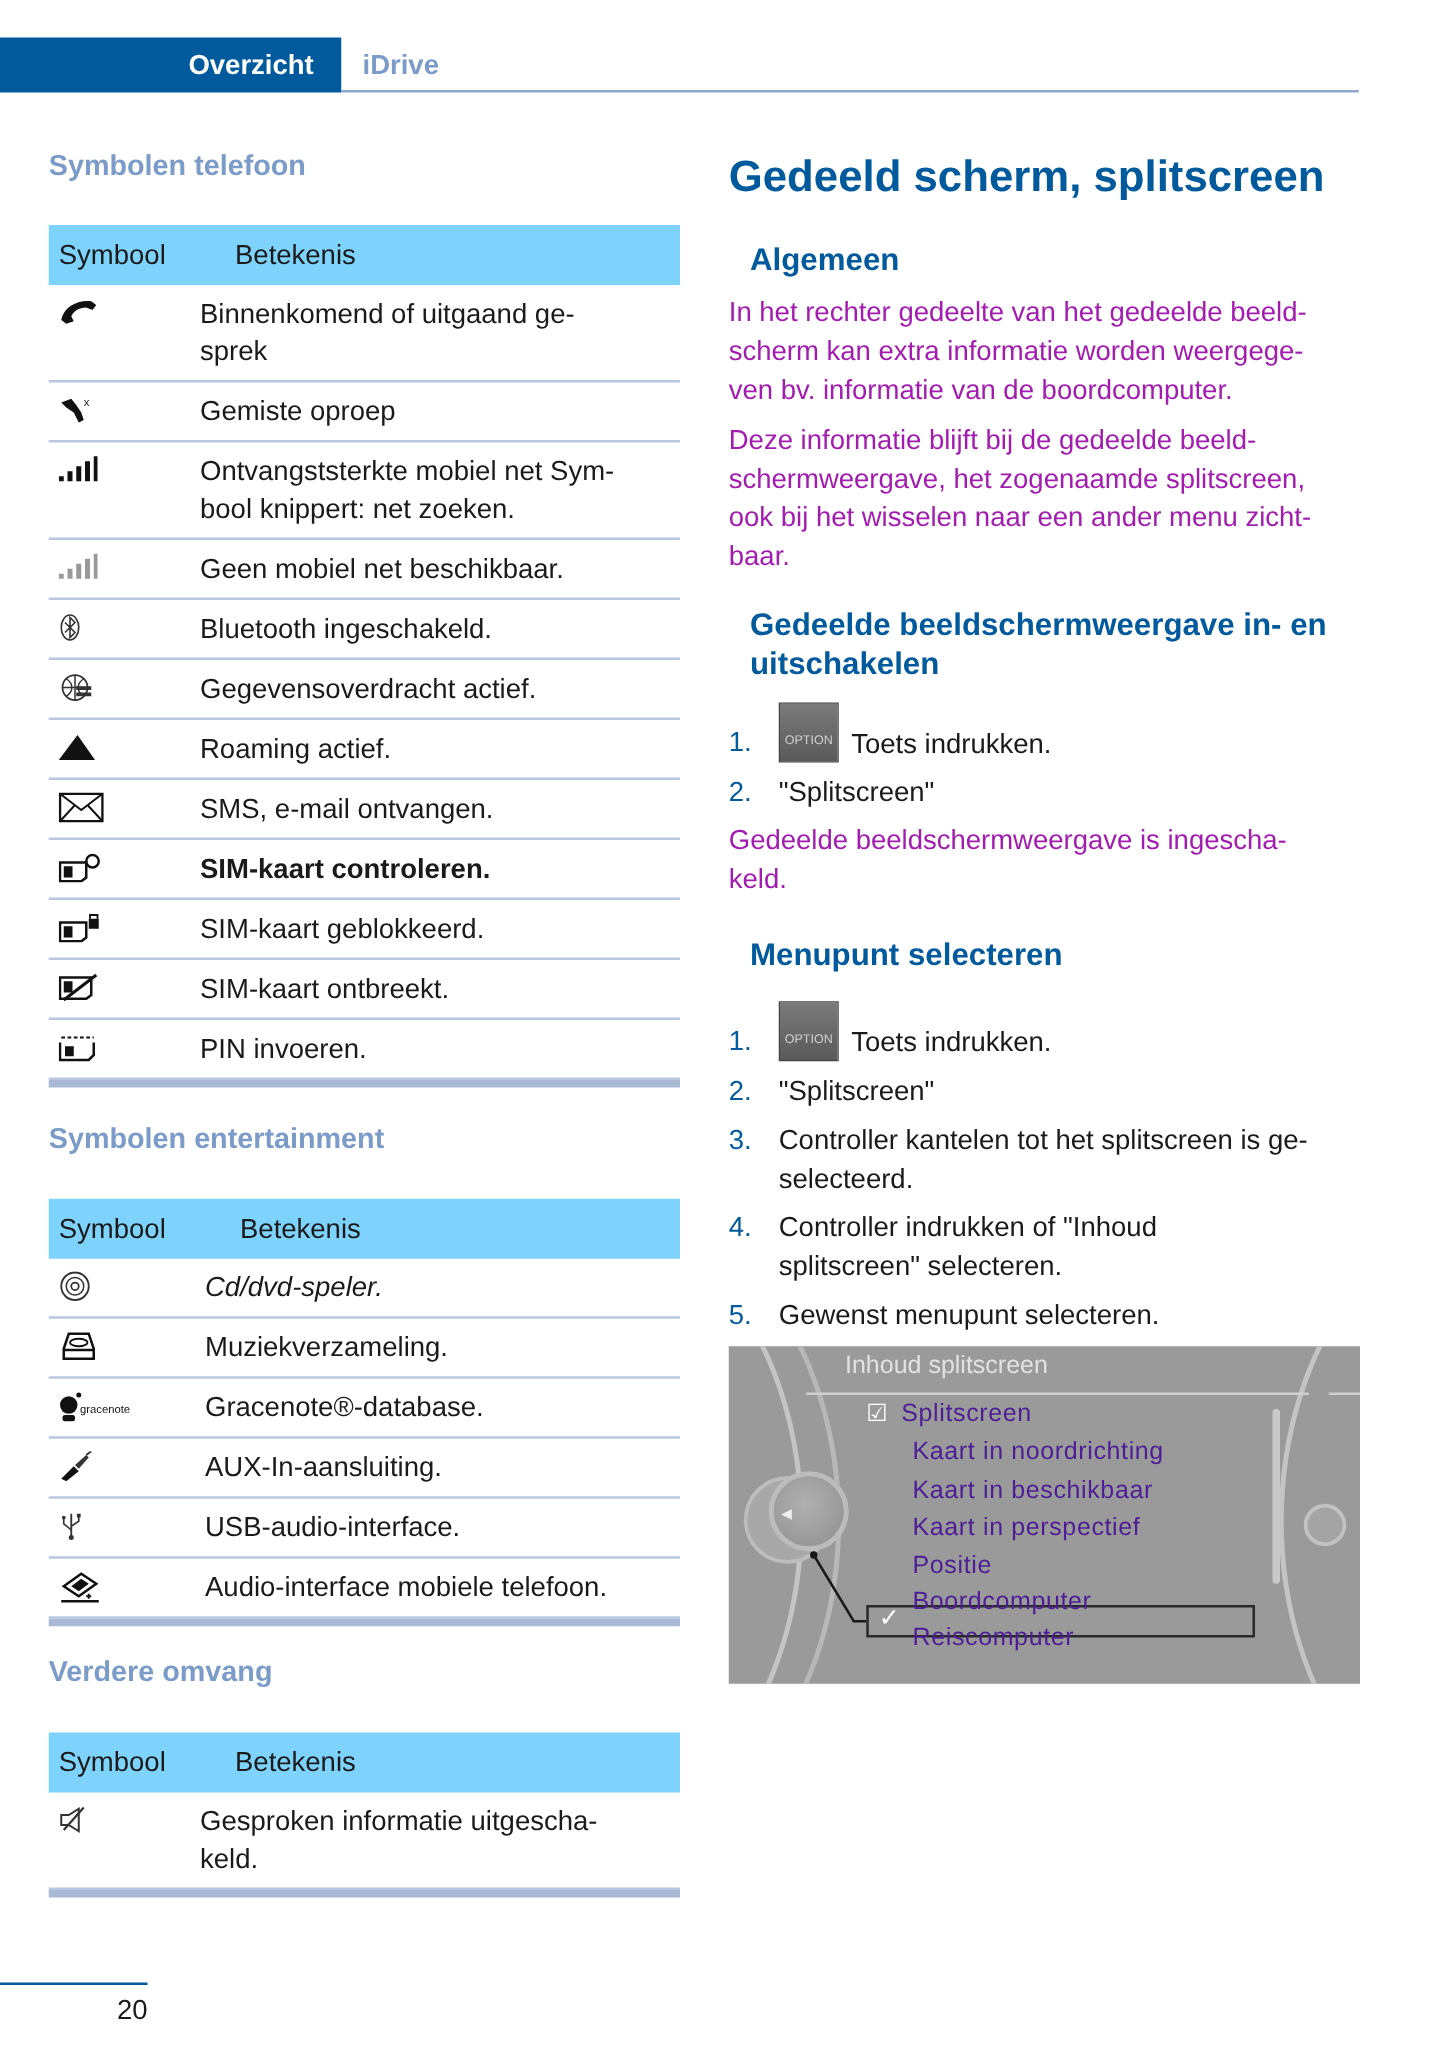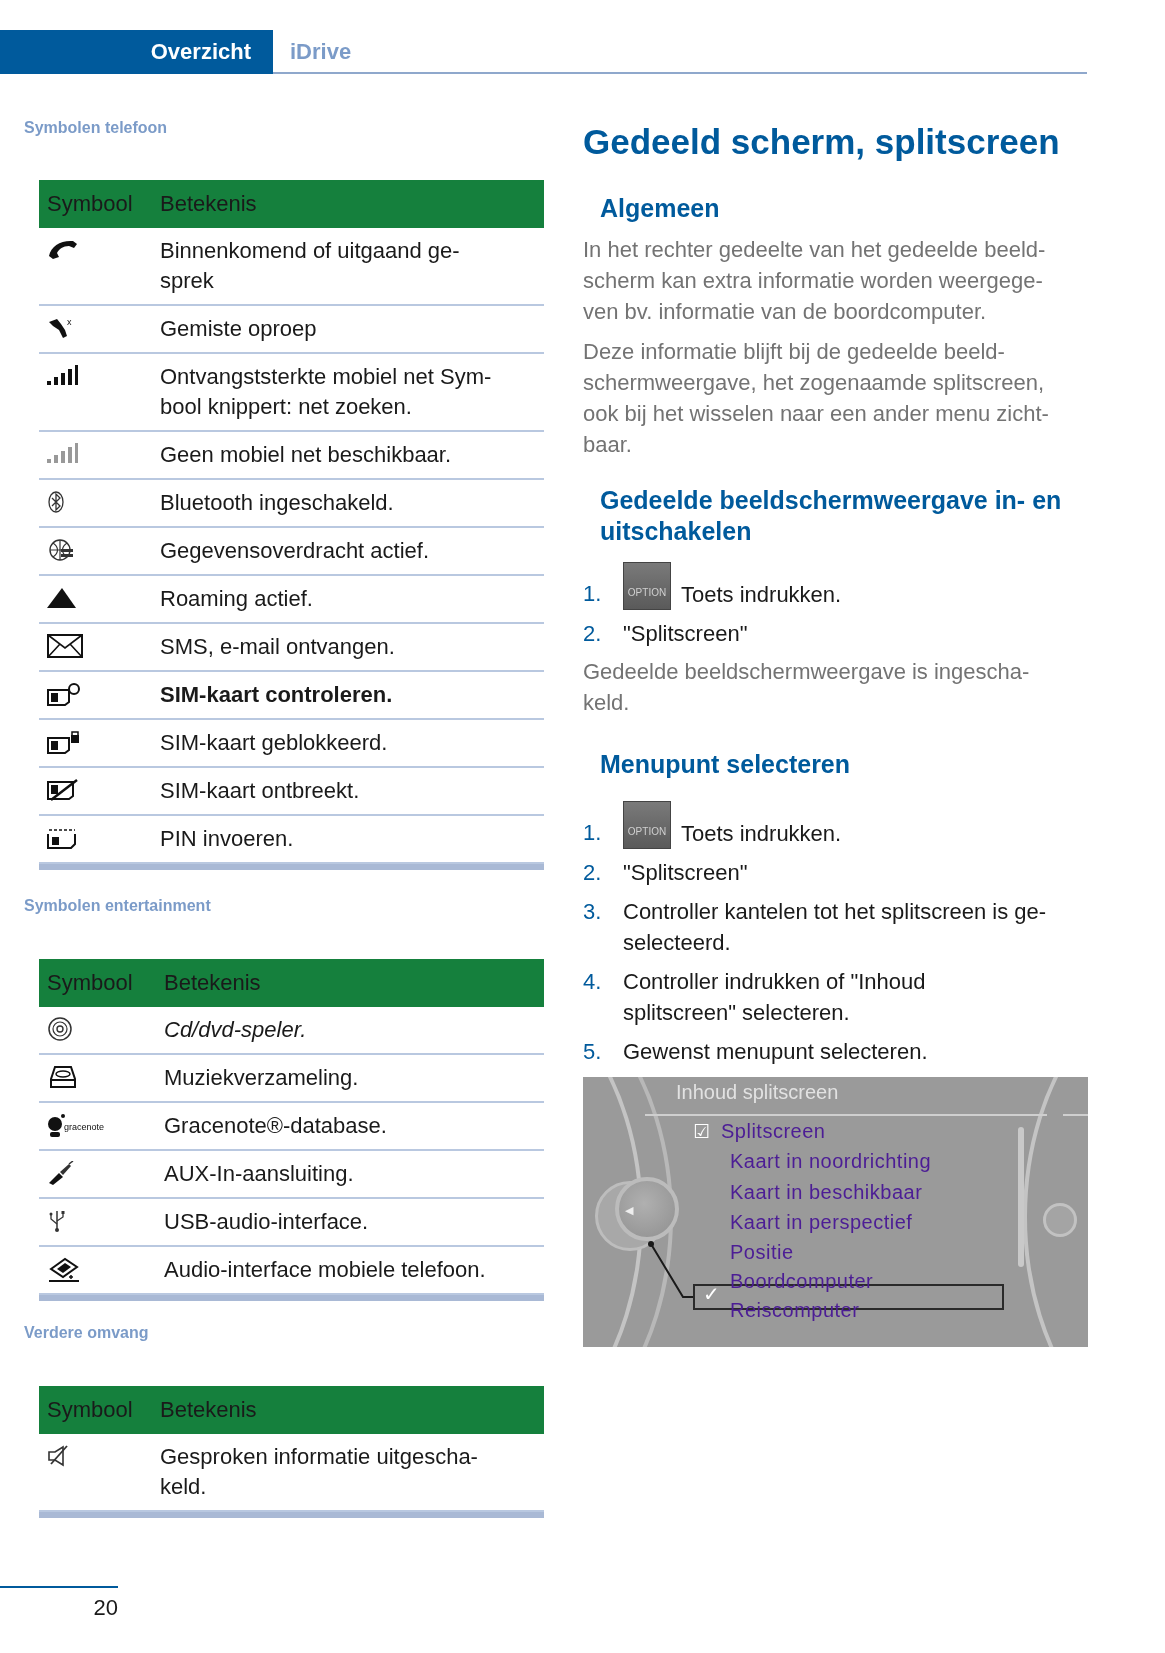--- a/index.html
+++ b/index.html
@@ -4,34 +4,34 @@
 <style>
   * { box-sizing: border-box; margin: 0; padding: 0; }
   html, body { width: 1165px; height: 1653px; background: #ffffff; }
   body { position: relative; font-family: "Liberation Sans", "DejaVu Sans", sans-serif; color: #1a1a1a; overflow: hidden; }
 
   
   .hdr-tab-active { position: absolute; left: 0; top: 30px; width: 273px; height: 44px; background: #005a9c; }
   .hdr-tab-active span { position: absolute; right: 22px; top: 9px; color: #fff; font-weight: bold; font-size: 22px; }
   .hdr-tab-2 { position: absolute; left: 290px; top: 39px; color: #7b9bc8; font-weight: bold; font-size: 22px; }
   .hdr-rule { position: absolute; left: 273px; top: 72px; width: 814px; height: 2px; background: #8fa8cc; }
-  .sec-title { position: absolute; left: 24px; color: #7b9bc8; font-weight: bold; font-size: 16px; }
+  .sec-title { position: absolute; left: 39px; color: #7b9bc8; font-weight: bold; font-size: 23px; }
   .tbl { position: absolute; left: 39px; width: 505px; }
-  .tbl .th { height: 48px; background: #15803d; display: flex; align-items: center; font-size: 22px; color: #1a1a1a; }
+  .tbl .th { height: 48px; background: #7dd3fc; display: flex; align-items: center; font-size: 22px; color: #1a1a1a; gap: 28px; }
   .tbl .th .c1 { width: 121px; padding-left: 8px; }
   .tbl .row { display: flex; border-bottom: 2px solid #b9c8e0; font-size: 22px; line-height: 30px; }
   .tbl .row .c1 { width: 121px; padding-left: 8px; display: flex; align-items: flex-start; padding-top: 10px; }
   .tbl .row .c2 { flex: 1; padding: 8px 8px 8px 0; }
   .tbl.ent .th .c1, .tbl.ent .row .c1 { width: 125px; }
   .tbl .endbar { height: 6px; background: #a9b9d5; }
 
   
   .r-title { position: absolute; left: 583px; top: 122px; color: #005a9c; font-weight: bold; font-size: 35px; }
   .r-h2 { position: absolute; left: 600px; color: #005a9c; font-weight: bold; font-size: 25px; line-height: 31px; width: 510px; }
-  .r-p { position: absolute; left: 583px; width: 510px; font-size: 22px; line-height: 31px; color: #737373; }
+  .r-p { position: absolute; left: 583px; width: 510px; font-size: 22px; line-height: 31px; color: #a21caf; }
   .steps { position: absolute; left: 583px; width: 510px; font-size: 22px; line-height: 31px; }
   .step { display: flex; margin-bottom: 8px; }
   .step .num { color: #005a9c; width: 40px; flex: none; }
   .step .txt { flex: 1; display: flex; align-items: center; }
   .opt-btn { width: 48px; height: 48px; background: linear-gradient(#7a7a7a, #5a5a5a); border: 1px solid #444; color: #d0d0d0; font-size: 10px; text-align: center; padding-top: 14px; margin-right: 10px; margin-top: -16px; flex: none; font-family: "Liberation Sans", sans-serif; }
 
   
   .idrive { position: absolute; left: 583px; top: 1077px; width: 505px; height: 270px; background: #9a9a9a; overflow: hidden; }
   .idrive .title { position: absolute; left: 93px; top: 4px; color: #e2e2e2; font-size: 20px; }
   .idrive .titlerule { position: absolute; left: 62px; top: 37px; width: 402px; height: 2px; background: #cfcfcf; }

